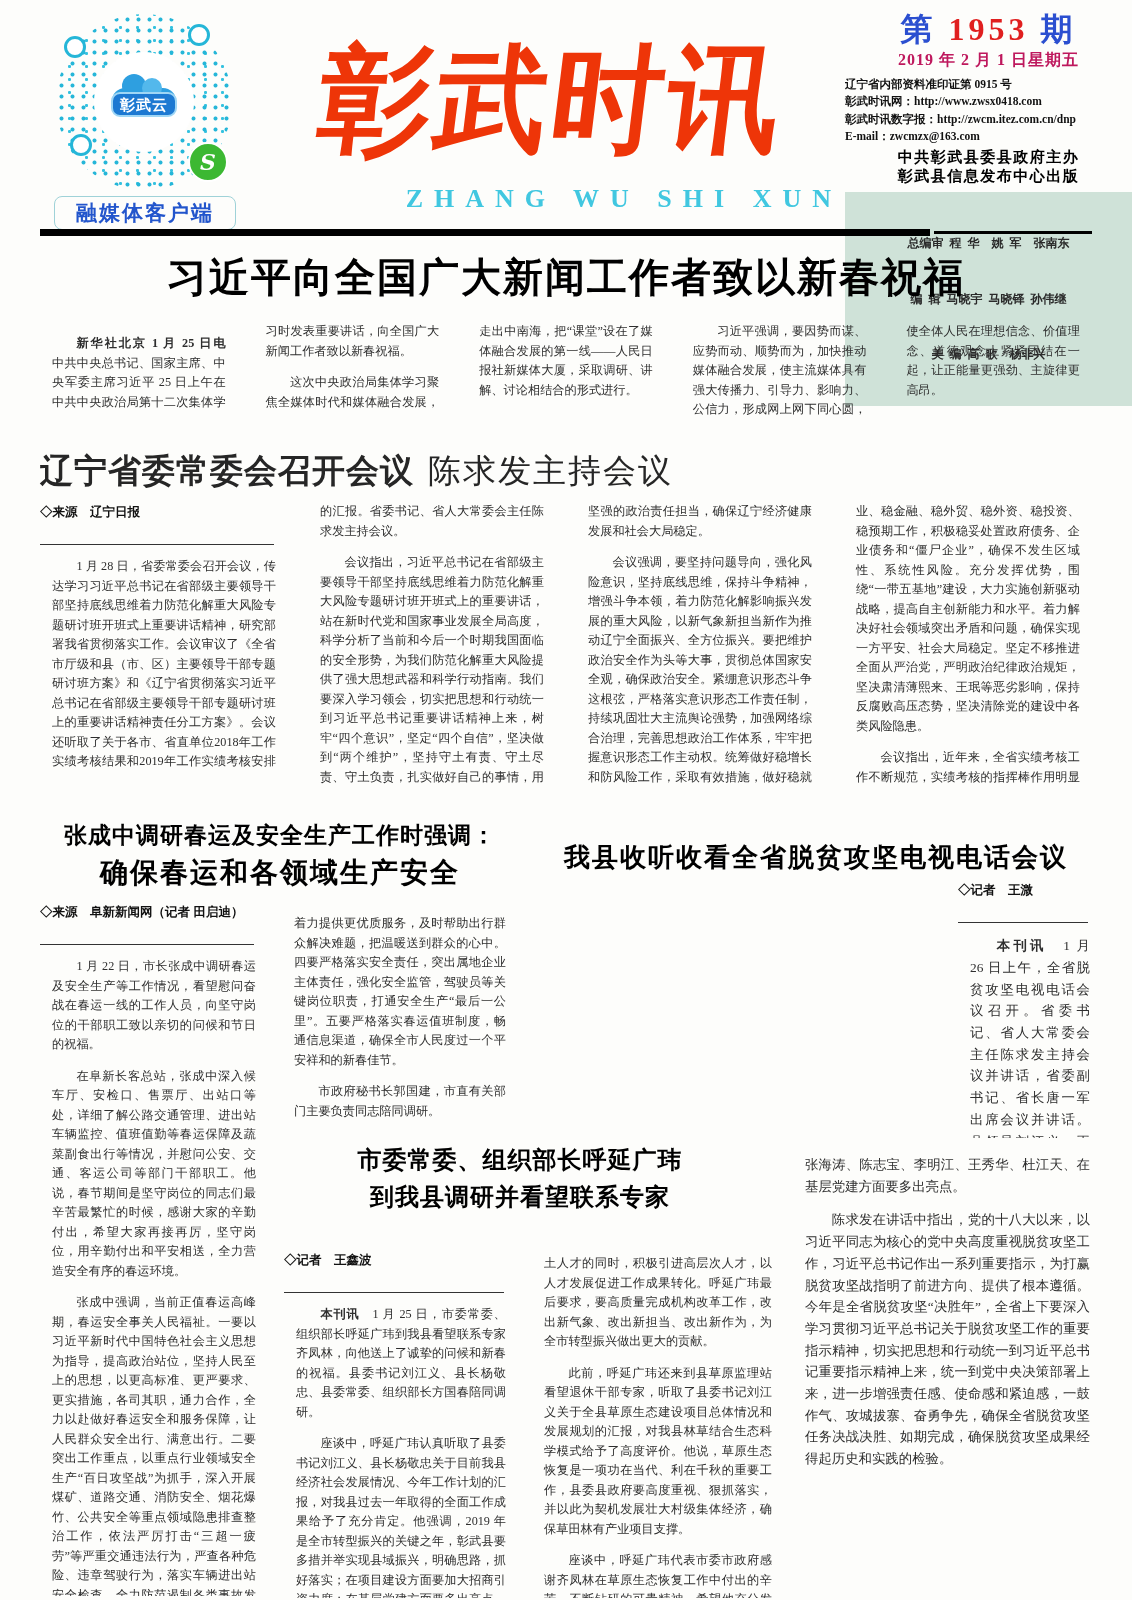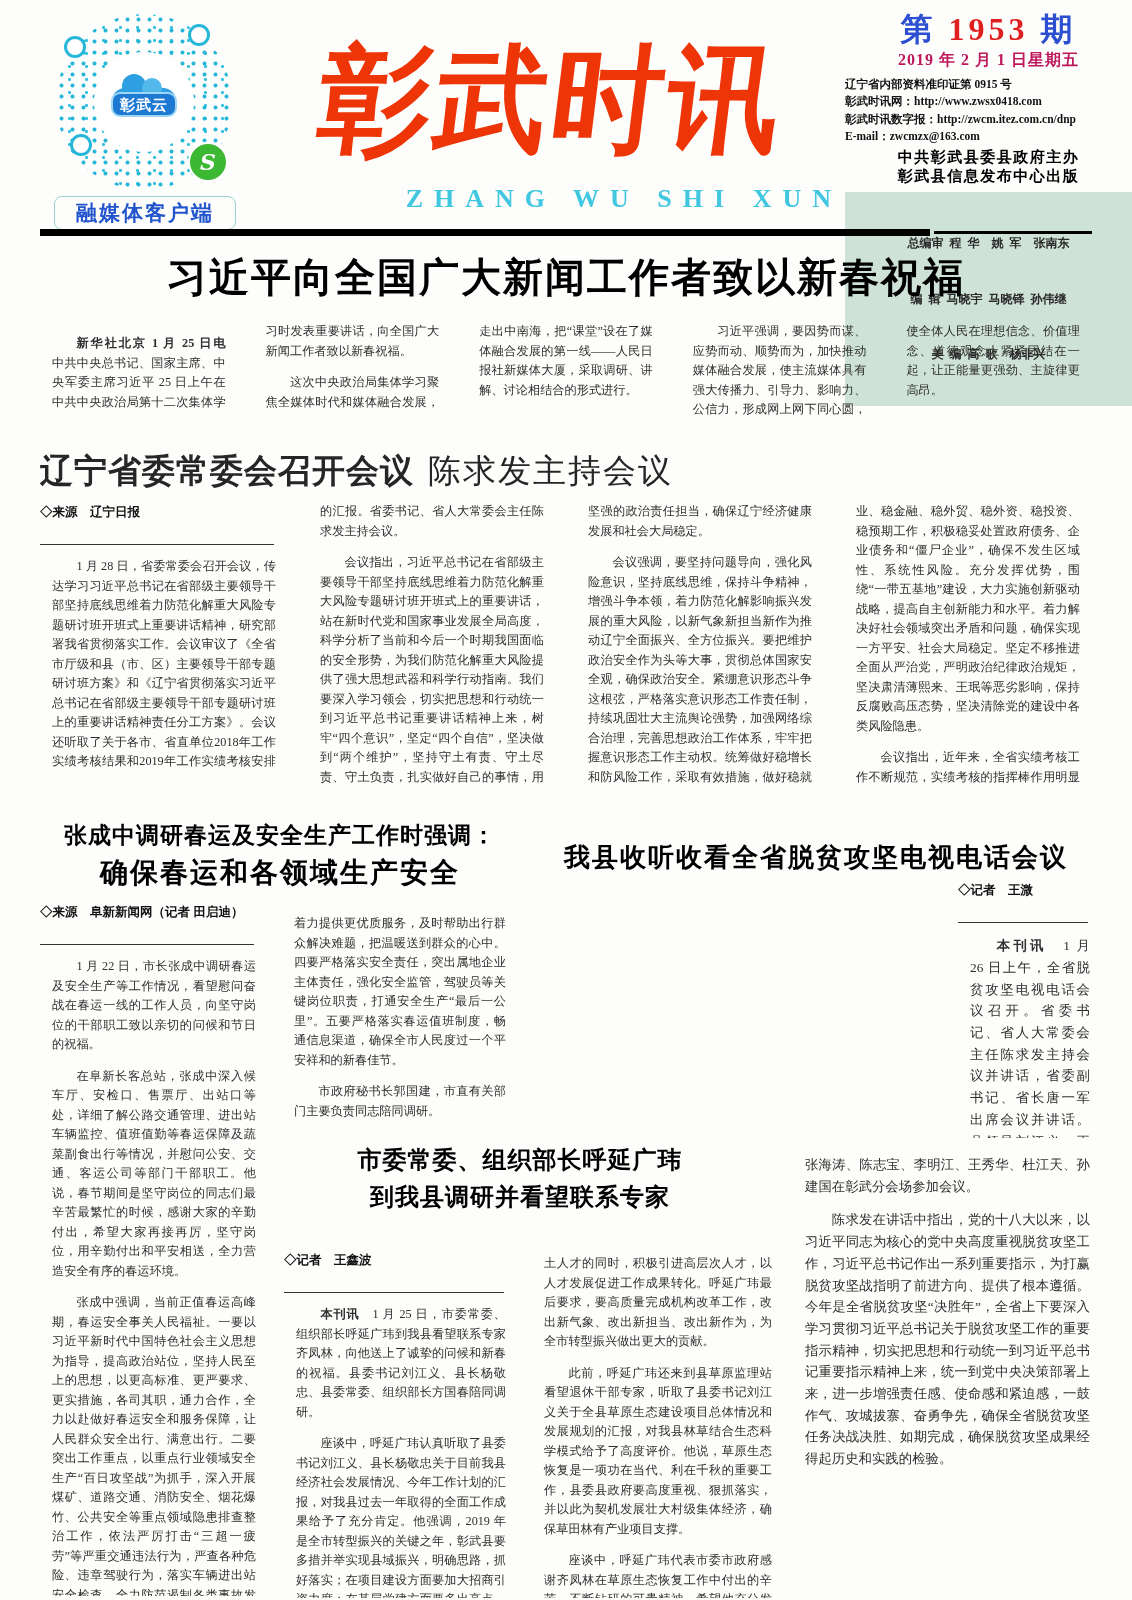--- a/index.html
+++ b/index.html
@@ -195,21 +195,21 @@
       <p>着力提供更优质服务，及时帮助出行群众解决难题，把温暖送到群众的心中。四要严格落实安全责任，突出属地企业主体责任，强化安全监管，驾驶员等关键岗位职责，打通安全生产“最后一公里”。五要严格落实春运值班制度，畅通信息渠道，确保全市人民度过一个平安祥和的新春佳节。</p>
       <p>市政府秘书长郭国建，市直有关部门主要负责同志陪同调研。</p>
     </div>
 
   <div class="abs a4-headline headline-serif">我县收听收看全省脱贫攻坚电视电话会议</div>
   <div class="abs a4-colA body-text">
     <div class="source-line">◇记者　王溦</div>
   <p><b>本刊讯　</b>1 月 26 日上午，全省脱贫攻坚电视电话会议召开。省委书记、省人大常委会主任陈求发主持会议并讲话，省委副书记、省长唐一军出席会议并讲话。县领导刘江义、王翔宇、杨敬忠、佟亚元、高峰、陆英、常永旭、</p>
     </div>
   <div class="abs a4-colB body-text cont">
-      <p>张海涛、陈志宝、李明江、王秀华、杜江天、孙建国在彰武分会场参加会议。</p>
+      <p>张海涛、陈志宝、李明江、王秀华、杜江天、在基层党建方面要多出亮点。</p>
       <p>陈求发在讲话中指出，党的十八大以来，以习近平同志为核心的党中央高度重视脱贫攻坚工作，习近平总书记作出一系列重要指示，为打赢脱贫攻坚战指明了前进方向、提供了根本遵循。今年是全省脱贫攻坚“决胜年”，全省上下要深入学习贯彻习近平总书记关于脱贫攻坚工作的重要指示精神，切实把思想和行动统一到习近平总书记重要指示精神上来，统一到党中央决策部署上来，进一步增强责任感、使命感和紧迫感，一鼓作气、攻城拔寨、奋勇争先，确保全省脱贫攻坚任务决战决胜、如期完成，确保脱贫攻坚成果经得起历史和实践的检验。</p>
     </div>
 
   <div class="abs a5-headline headline-serif">
     <div>市委常委、组织部长呼延广玮</div>
     <div>到我县调研并看望联系专家</div>
   </div>
   <div class="abs a5-col1 body-text">
     <div class="source-line">◇记者　王鑫波</div>
   <p><b>本刊讯　</b>1 月 25 日，市委常委、组织部长呼延广玮到我县看望联系专家齐凤林，向他送上了诚挚的问候和新春的祝福。县委书记刘江义、县长杨敬忠、县委常委、组织部长方国春陪同调研。</p>

